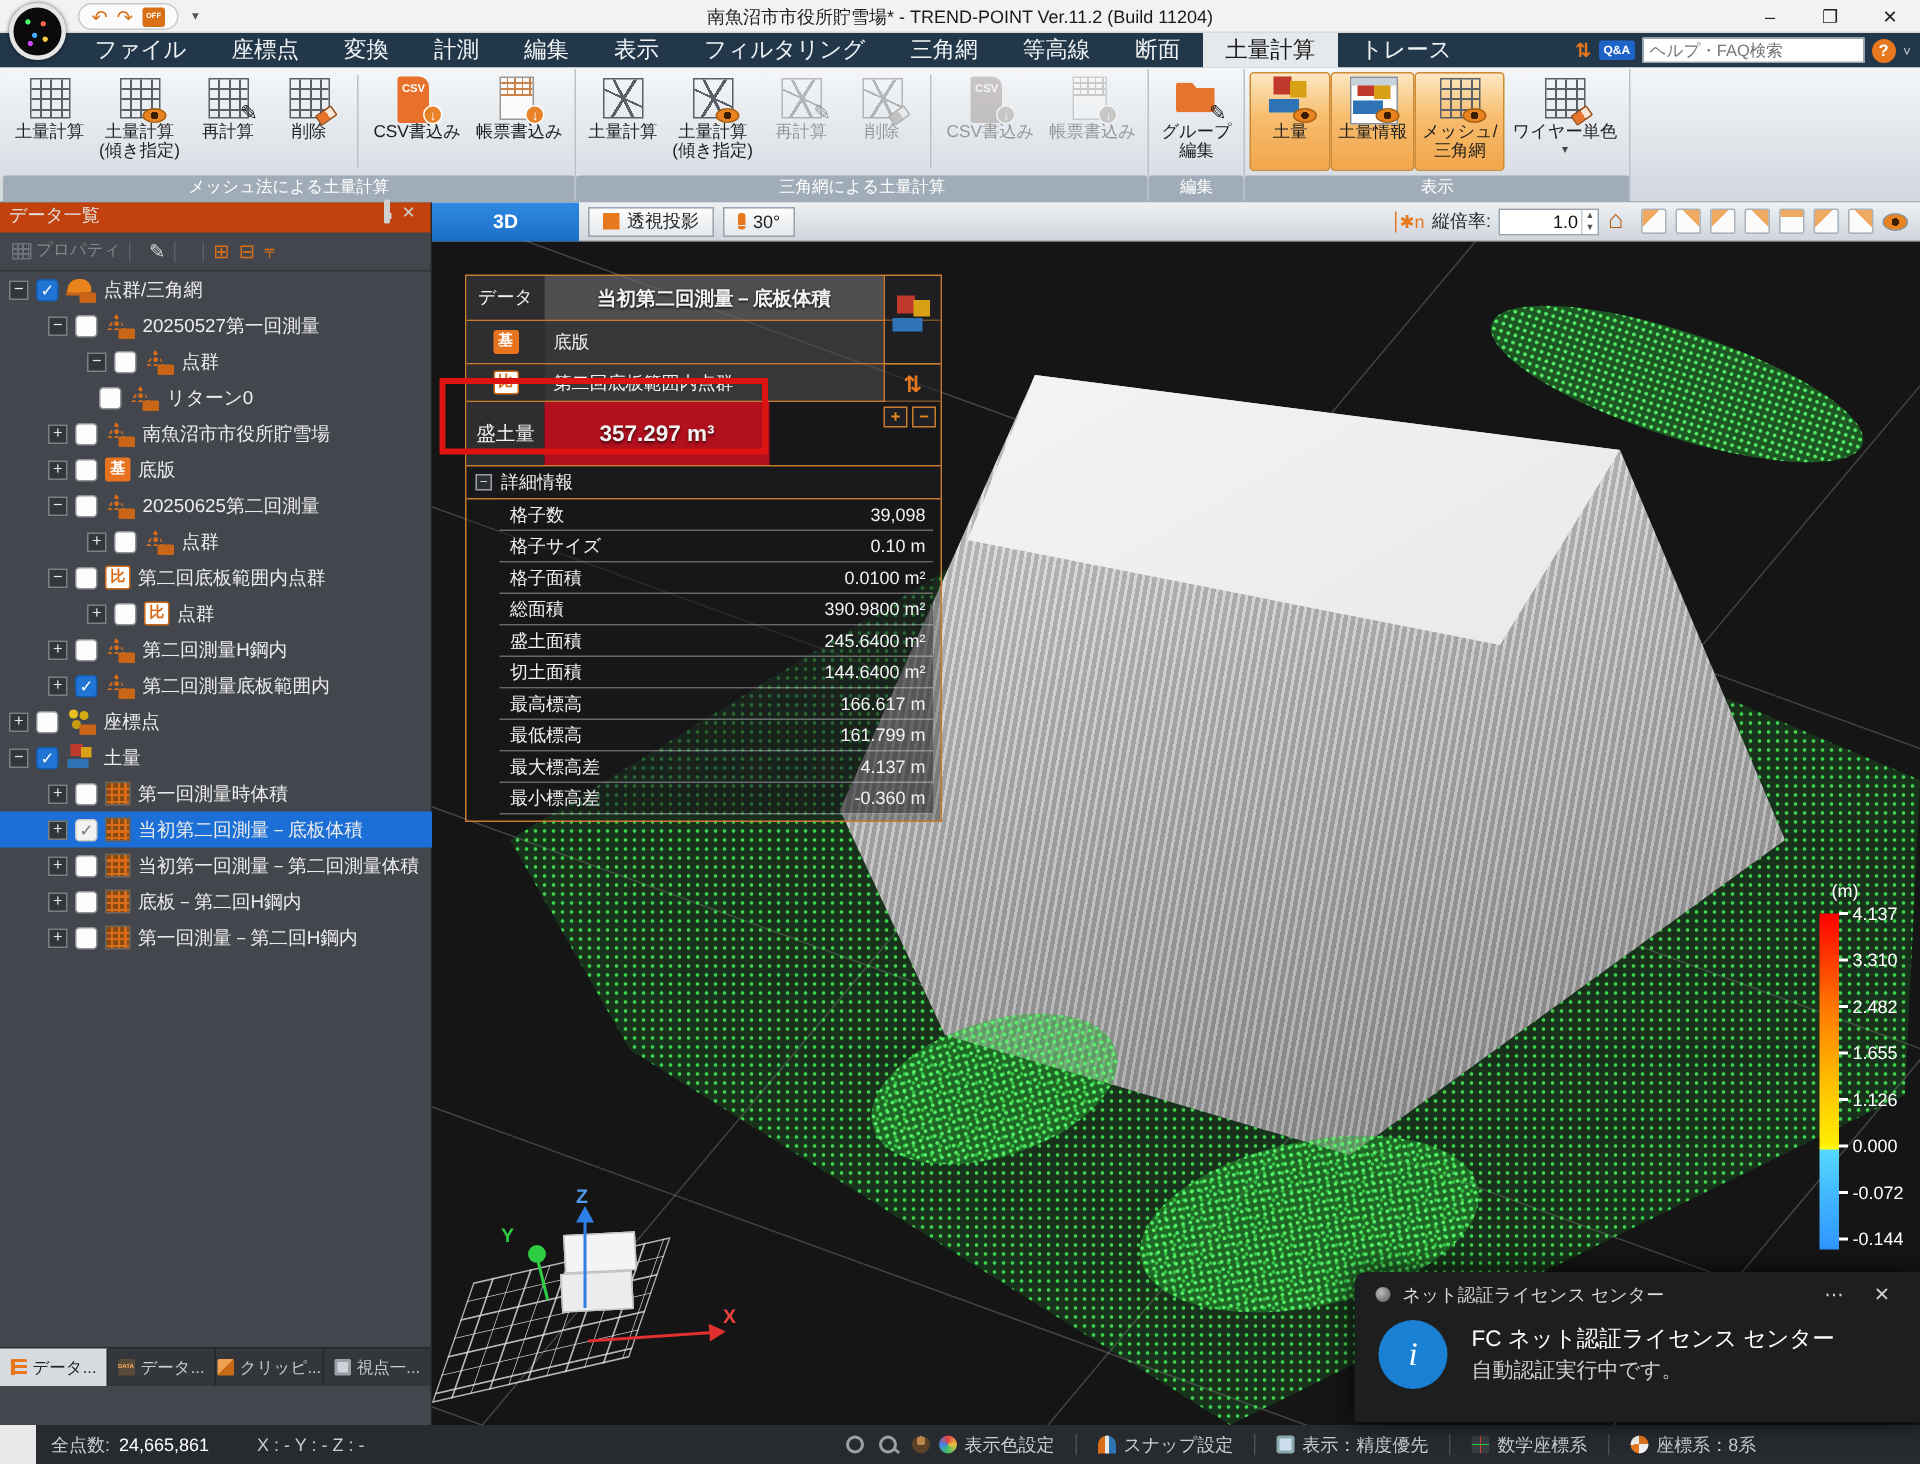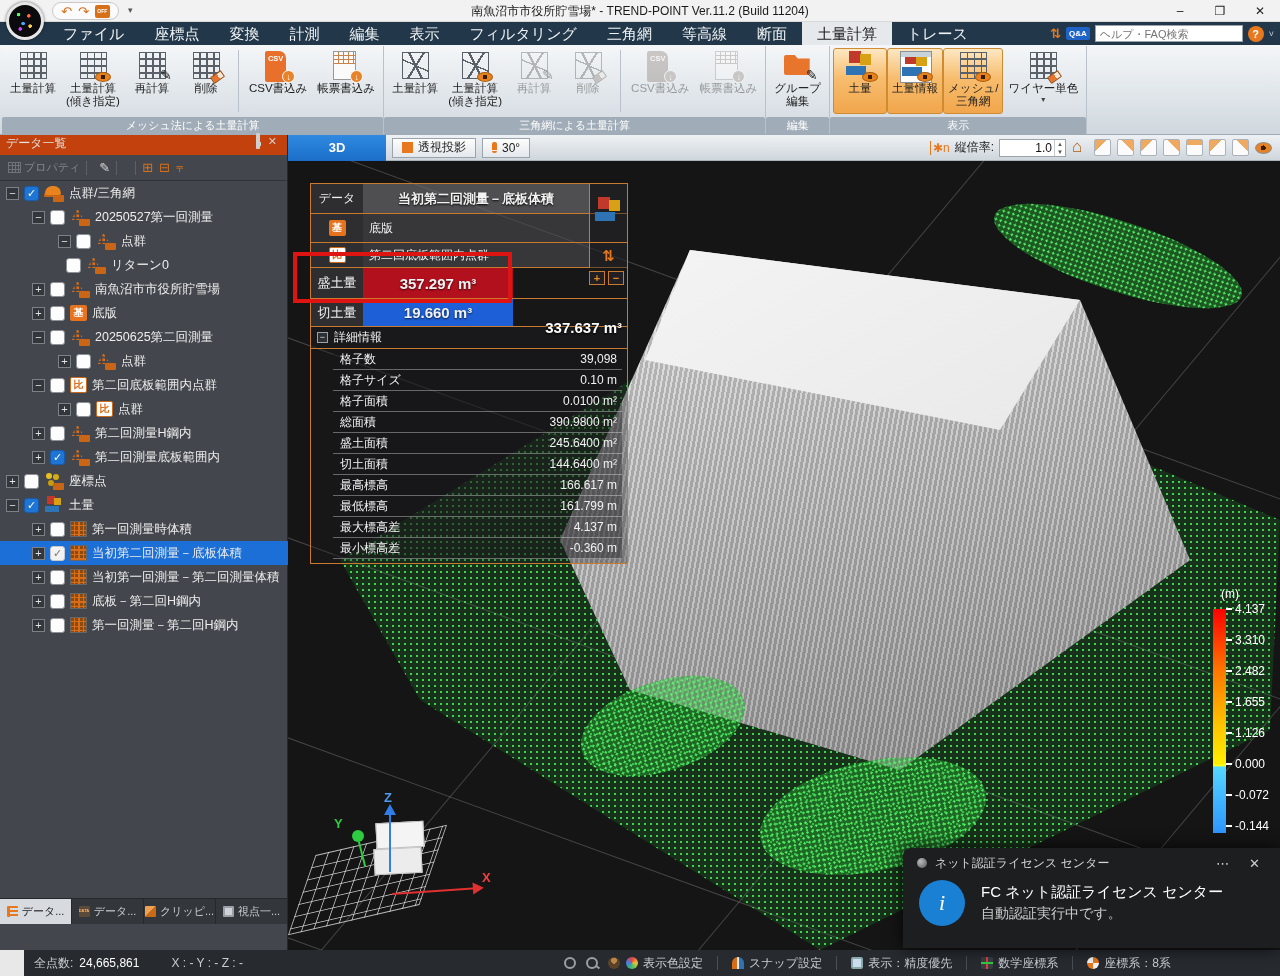--- a/index.html
+++ b/index.html
@@ -185,21 +185,21 @@
   #ip-right { position:absolute; right:0; top:0; width:38px; height:84px; border-left:1px solid #c87a2e; display:flex; flex-direction:column; }
   #ip-vol-ic { height:59px; border-bottom:1px solid #c87a2e; position:relative; background:rgba(40,40,44,.5); }
   #ip-vol-ic::before { content:""; position:absolute; left:4px; top:13px; width:30px; height:30px; background:
       linear-gradient(#d8a014,#d8a014) 15px 3px/11px 11px no-repeat,
       linear-gradient(#c0392b,#c0392b) 4px 0/12px 12px no-repeat,
       linear-gradient(#2e74b5,#2e74b5) 1px 15px/20px 9px no-repeat; }
   #ip-swap { flex:1; display:flex; align-items:center; justify-content:center; color:#e8781e; font-size:15px; font-weight:bold; background:rgba(40,40,44,.5); }
   .chip-base { width:17px; height:16px; background:#e8731e; border-radius:2px; color:#fff; text-align:center; line-height:16px; font-weight:bold; font-size:10px; }
   .chip-hi { width:17px; height:16px; background:#fdfdfd; border:1px solid #cc6a1a; border-radius:2px; color:#d86c18; text-align:center; line-height:14px; font-weight:bold; font-size:10px; }
   #ip-r1 .ip-val, #ip-r2 .ip-val, #ip-r3 .ip-val { margin-right:38px; }
-  #ip-r4, #ip-r5 { height:31px; position:relative; }
+  #ip-r4, #ip-r5 { height:43px; position:relative; }
   #ip-r4 .ip-cell-l, #ip-r5 .ip-cell-l { font-size:13px; }
   .ip-meas { flex:none; width:150px; display:flex; align-items:center; justify-content:center; font-size:15px; font-weight:bold; text-shadow:0 1px 2px rgba(0,0,0,.7); }
   #ip-fill-val { background:#b3101e; }
   #ip-cut-val { background:#1d5fd6; }
   #ip-r5 { height:28px; }
   .pm-btns { position:absolute; right:3px; top:3px; display:flex; gap:3px; }
   .pm { width:16px; height:14px; background:rgba(35,35,40,.8); border:1px solid #c87a2e; color:#e8881e; font-size:11px; font-weight:bold; line-height:12px; text-align:center; }
   #ip-net { position:absolute; right:5px; bottom:-10px; font-size:15px; font-weight:bold; color:#fff; text-shadow:0 1px 2px #000; z-index:5; }
   #ip-dt-head { height:22px; display:flex; align-items:center; gap:6px; padding:0 6px; border-bottom:1px solid #c87a2e; background:rgba(30,30,34,.35); }
   #ip-dt-exp { width:11px; height:11px; border:1px solid #9aa0a6; background:#2c3035; color:#ddd; font-size:9px; line-height:9px; text-align:center; }
@@ -686,25 +686,20 @@
       <div id="ip-vol-ic"></div>
       <div id="ip-swap">⇅</div>
     </div>
     <div class="ip-row" id="ip-r4">
       <div class="ip-cell-l">盛土量</div>
       <div class="ip-meas" id="ip-fill-val">357.297 m³</div>
       <div class="pm-btns">
         <span class="pm">+</span>
         <span class="pm">−</span>
       </div>
-    </div>
-    <div class="ip-row" id="ip-r5">
-      <div class="ip-cell-l">切土量</div>
-      <div class="ip-meas" id="ip-cut-val">19.660 m³</div>
-      <div id="ip-net">337.637 m³</div>
     </div>
     <div id="ip-dt-head">
       <span id="ip-dt-exp">−</span>
       <span>詳細情報</span>
     </div>
     <div id="ip-details">
         <div class="dt-row">
           <span class="dt-k">格子数</span>
           <span class="dt-v">39,098</span>
         </div>

